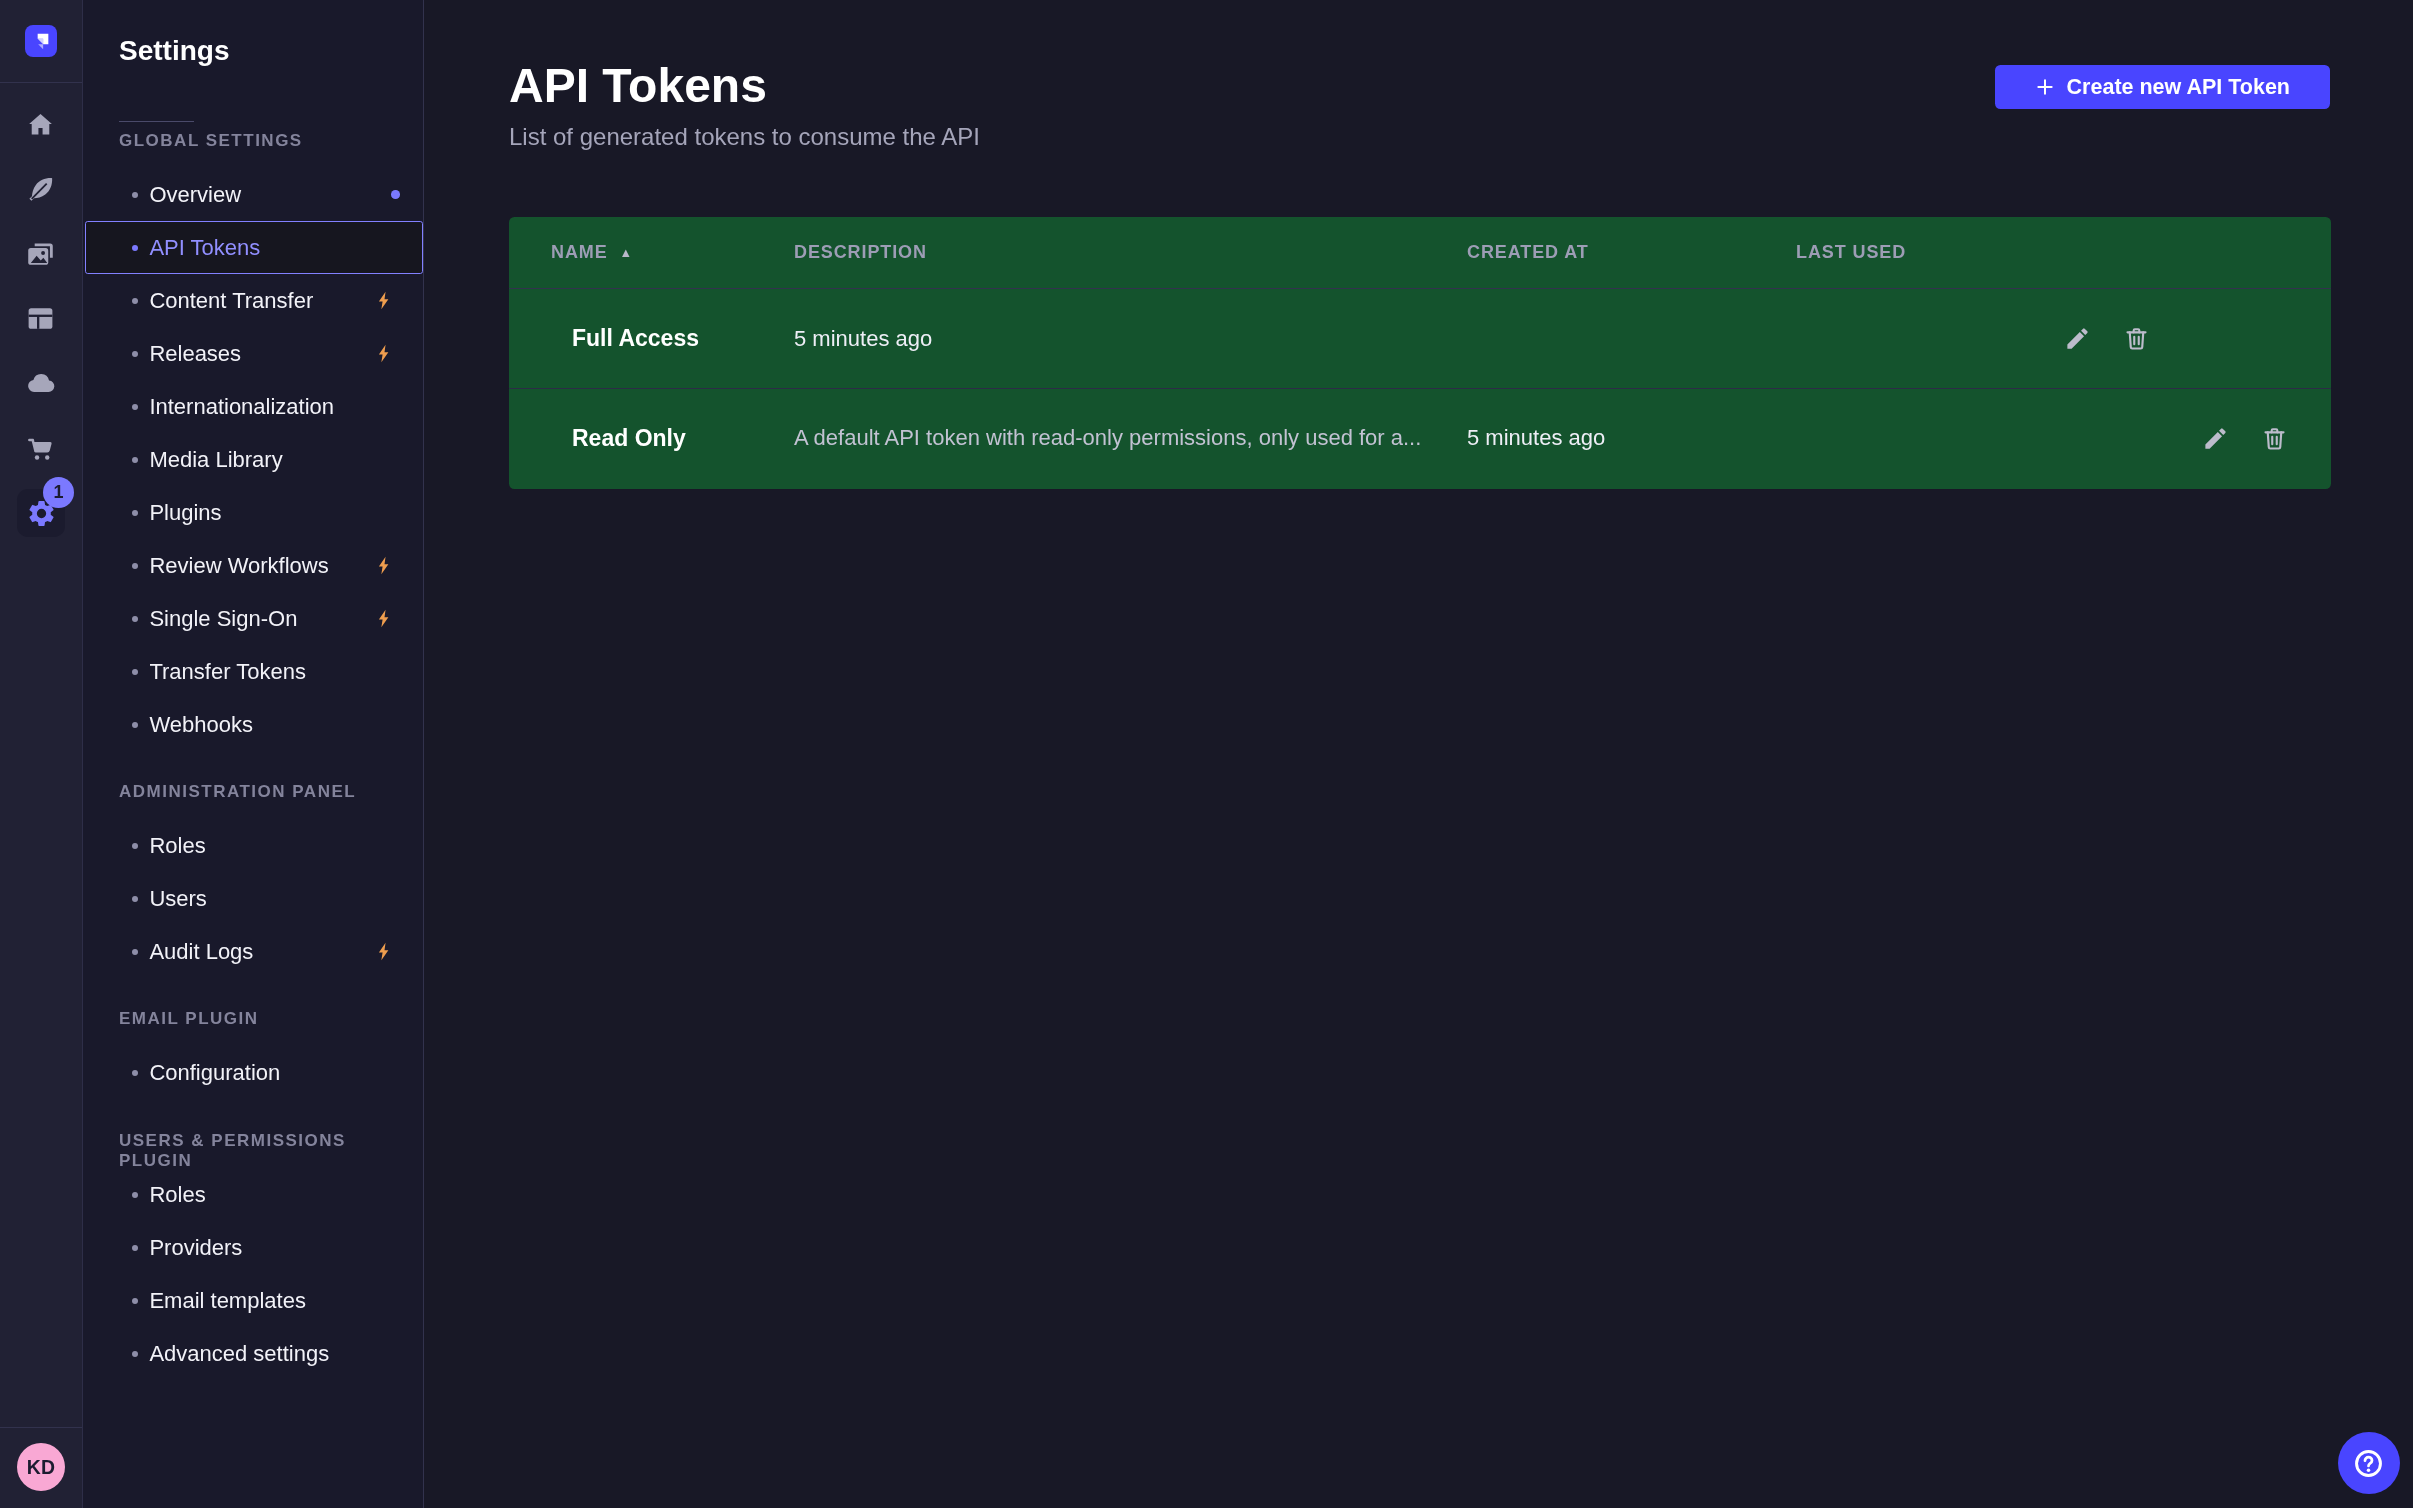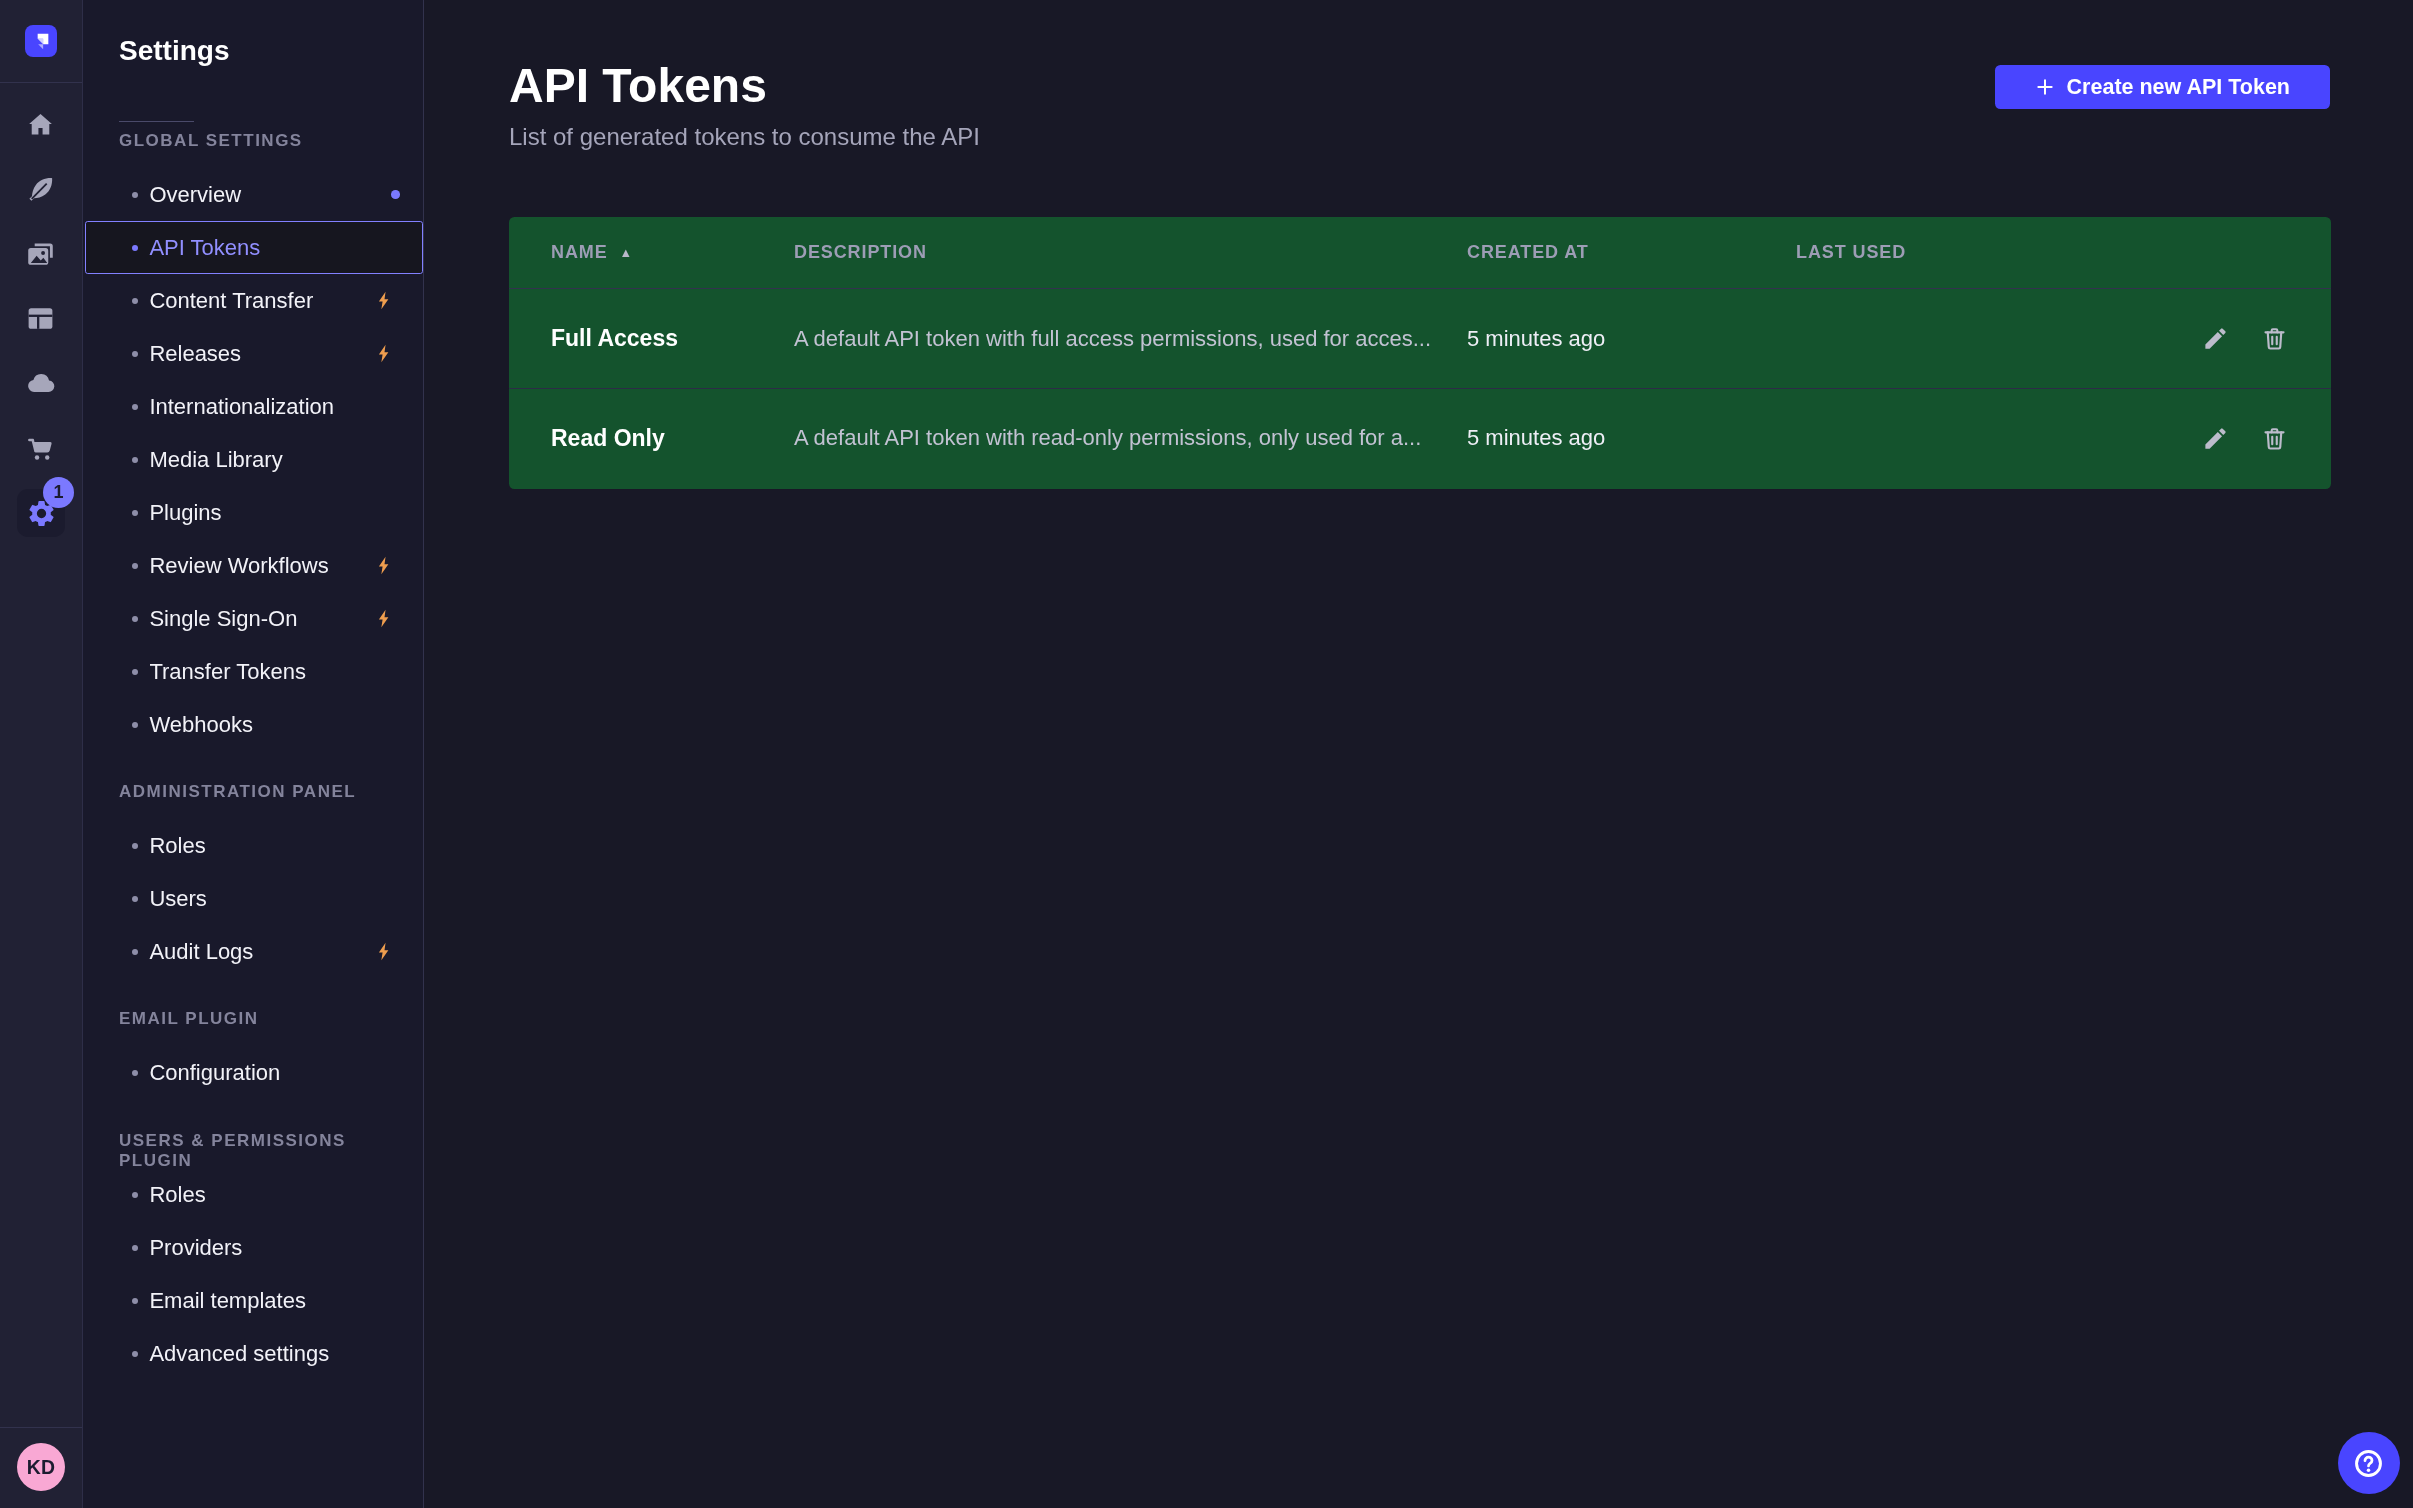--- a/index.html
+++ b/index.html
@@ -57,21 +57,21 @@
 
   .card { position:absolute; left:84px; top:217px; width:1822px; height:272px;
           background:#14532d; border-radius:5.4px; }
   .tgrid { display:grid; grid-template-columns:243px 673px 329px 355px 1fr; align-items:center; padding:0 42px; }
   .thead { height:72px; border-bottom:0.7px solid #32324d; }
   .th { font-size:18px; font-weight:bold; letter-spacing:0.9px; color:#9d9db5; display:flex; align-items:center; }
   .th.sortable { cursor:pointer; }
   .sort-arrow { font-size:12.7px; margin-left:12px; color:#b8b8c9; }
   .trow { height:99px; }
   .trow + .trow { border-top:0.7px solid #2c2c46; }
-  .cell-name { font-size:23px; font-weight:600; color:#ffffff; }
+  .cell-name { font-size:23px; font-weight:600; color:#ffffff;margin-left:21px; }
   .cell-desc { font-size:22px; color:#c2c2d2; white-space:nowrap; overflow:hidden; padding-right:27px; }
   .cell-created { font-size:22px; color:#eeeef6; }
   .cell-last { font-size:22px; color:#eeeef6; }
   .cell-actions { display:flex; justify-content:flex-end; gap:29.5px; }
   .icon-btn { background:none; border:none; cursor:pointer; width:29.5px; height:29.5px;
               display:flex; align-items:center; justify-content:center; padding:0; }
   .icon-btn svg { width:27px; height:27px; }
 
   .help-btn { position:absolute; right:13.4px; bottom:14px; width:62px; height:62px; border-radius:50%;
               border:none; background:#4945ff; display:flex; align-items:center; justify-content:center; cursor:pointer; z-index:5; }
@@ -279,21 +279,20 @@
           <span class="sort-arrow">▲</span>
         </div>
         <div class="th">DESCRIPTION</div>
         <div class="th">CREATED AT</div>
         <div class="th">LAST USED</div>
         <div class="th"></div>
       </div>
 
       <div class="tgrid trow">
         <div class="cell-name">Full Access</div>
-        <div class="cell-desc">A default API token with full access permissions, used for acces...</div>
         <div class="cell-created">5 minutes ago</div>
         <div class="cell-last"></div>
         <div class="cell-actions">
           <button class="icon-btn">
             <svg viewBox="0 0 24 24">
               <path d="M3 17.25V21h3.75L17.81 9.94l-3.75-3.75L3 17.25ZM20.71 7.04a1 1 0 0 0 0-1.41l-2.34-2.34a1 1 0 0 0-1.41 0l-1.83 1.83 3.75 3.75 1.83-1.83Z" fill="#bcbccb"></path>
             </svg>
           </button>
           <button class="icon-btn">
             <svg viewBox="0 0 24 24" fill="none" stroke="#bcbccb" stroke-width="1.9" stroke-linecap="round" stroke-linejoin="round">

